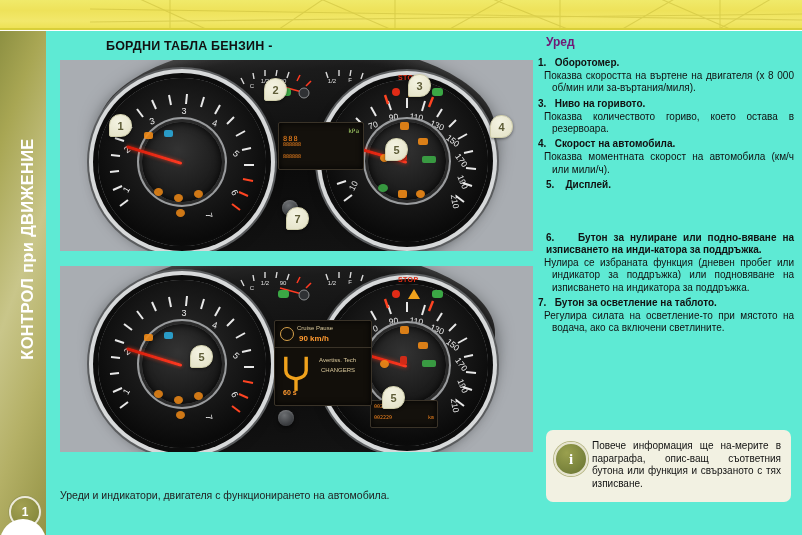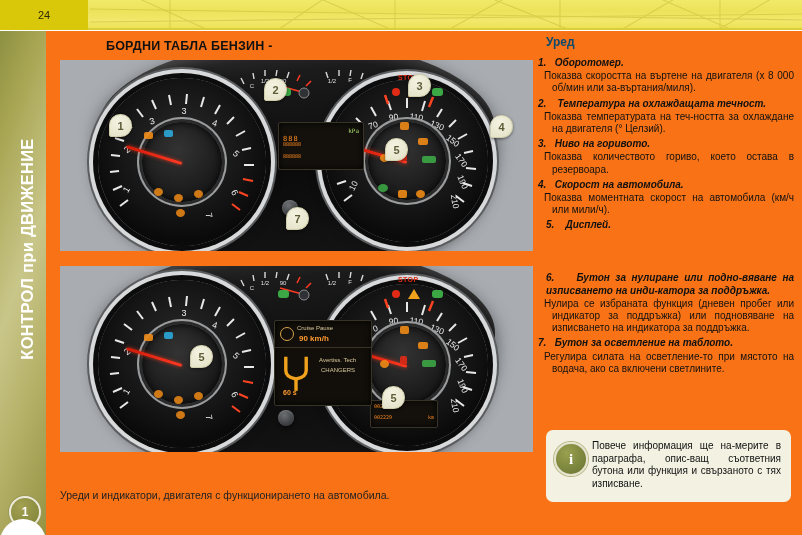--- a/index.html
+++ b/index.html
@@ -46,21 +46,21 @@
     box-shadow:0 0 0 1px #9b9a58;
     display:flex;align-items:center;justify-content:center;
     color:#fff;font-size:12px;font-weight:bold;
   }
   .sidebar-foot{
     position:absolute;left:0;top:488px;width:46px;height:47px;
     background:#ffffff;border-radius:46px 46px 0 0;
   }
 
   
-  .content{position:absolute;left:46px;top:31px;width:756px;height:504px;background:#f97316;}
+  .content{position:absolute;left:46px;top:31px;width:756px;height:504px;background:#5eead4;}
 
   .title{
     position:absolute;left:60px;top:8px;
     font-size:12.5px;font-weight:bold;color:#111;letter-spacing:.2px;
   }
 
   
   .figure{
     position:absolute;background:#a9adb2;overflow:hidden;
   }
@@ -123,25 +123,25 @@
     background:radial-gradient(circle at 40% 32%,#f4f3e2,#e2e0c4);
     border:1px solid #cfcdab;
     display:flex;align-items:center;justify-content:center;
     color:#5d5c37;font-size:11px;font-weight:bold;
     box-shadow:0 1px 3px rgba(0,0,0,.45);
     z-index:9;
   }
 
   
   .textcol{position:absolute;left:538px;top:31px;width:258px;height:504px;}
-  .txt-head{font-size:12px;font-weight:bold;color:#0c4a6e;margin:4px 0 8px 8px;}
+  .txt-head{font-size:12px;font-weight:bold;color:#701a75;margin:4px 0 8px 8px;}
   .item{margin:0 2px 0 0;}
   .item-title{
     font-size:10px;font-weight:bold;color:#111;line-height:1.22;
-    text-align:justify;text-justify:inter-word;margin-top:3px;font-style:italic;
+    text-align:justify;text-justify:inter-word;margin-top:3px;
   }
   .item-title .num{display:inline-block;}
   .item-body{
     font-size:10px;color:#111;line-height:1.22;margin:1px 0 0 14px;
     text-align:justify;text-justify:inter-word;text-indent:-8px;
   }
   .item-body.just{text-align:justify;}
 
   
   .infobox{
@@ -177,21 +177,20 @@
         <line x1="90" y1="22" x2="802" y2="14"></line>
         <line x1="90" y1="9" x2="802" y2="20"></line>
         <line x1="170" y1="-10" x2="170" y2="40"></line>
         <line x1="395" y1="-10" x2="395" y2="40"></line>
         <line x1="560" y1="-10" x2="560" y2="40"></line>
         <line x1="720" y1="-10" x2="720" y2="40"></line>
       </g>
     </svg>
     <div class="banner-bottomline"></div>
   </div>
-  <div class="pagenum-box">24</div>
 
   <div class="sidebar">
     <div class="sidebar-text">КОНТРОЛ при ДВИЖЕНИЕ</div>
     <div class="sidebar-badge">1</div>
     <div class="sidebar-foot"></div>
   </div>
 
   <div class="content">
 
     <div class="title">БОРДНИ ТАБЛА БЕНЗИН -</div>
@@ -517,27 +516,20 @@
     <div class="txt-head">Уред</div>
 
     <div class="item">
       <div class="item-title">
         <span class="num">1.</span>&nbsp;&nbsp;
         <span>Оборотомер.</span>
       </div>
       <div class="item-body">Показва скоростта на въртене на двигателя (х 8 000 об/мин или за-въртания/миля).</div>
     </div>
 
-    <div class="item">
-      <div class="item-title" style="text-align:justify;">
-        <span class="num">2.</span>&nbsp;&nbsp;&nbsp;
-        <span>Температура на охлаждащата течност.</span>
-      </div>
-      <div class="item-body just">Показва температурата на теч-ността за охлаждане на двигателя (° Целзий).</div>
-    </div>
 
     <div class="item">
       <div class="item-title">
         <span class="num">3.</span>&nbsp;&nbsp;
         <span>Ниво на горивото.</span>
       </div>
       <div class="item-body">Показва количеството гориво, което остава в резервоара.</div>
     </div>
 
     <div class="item">

